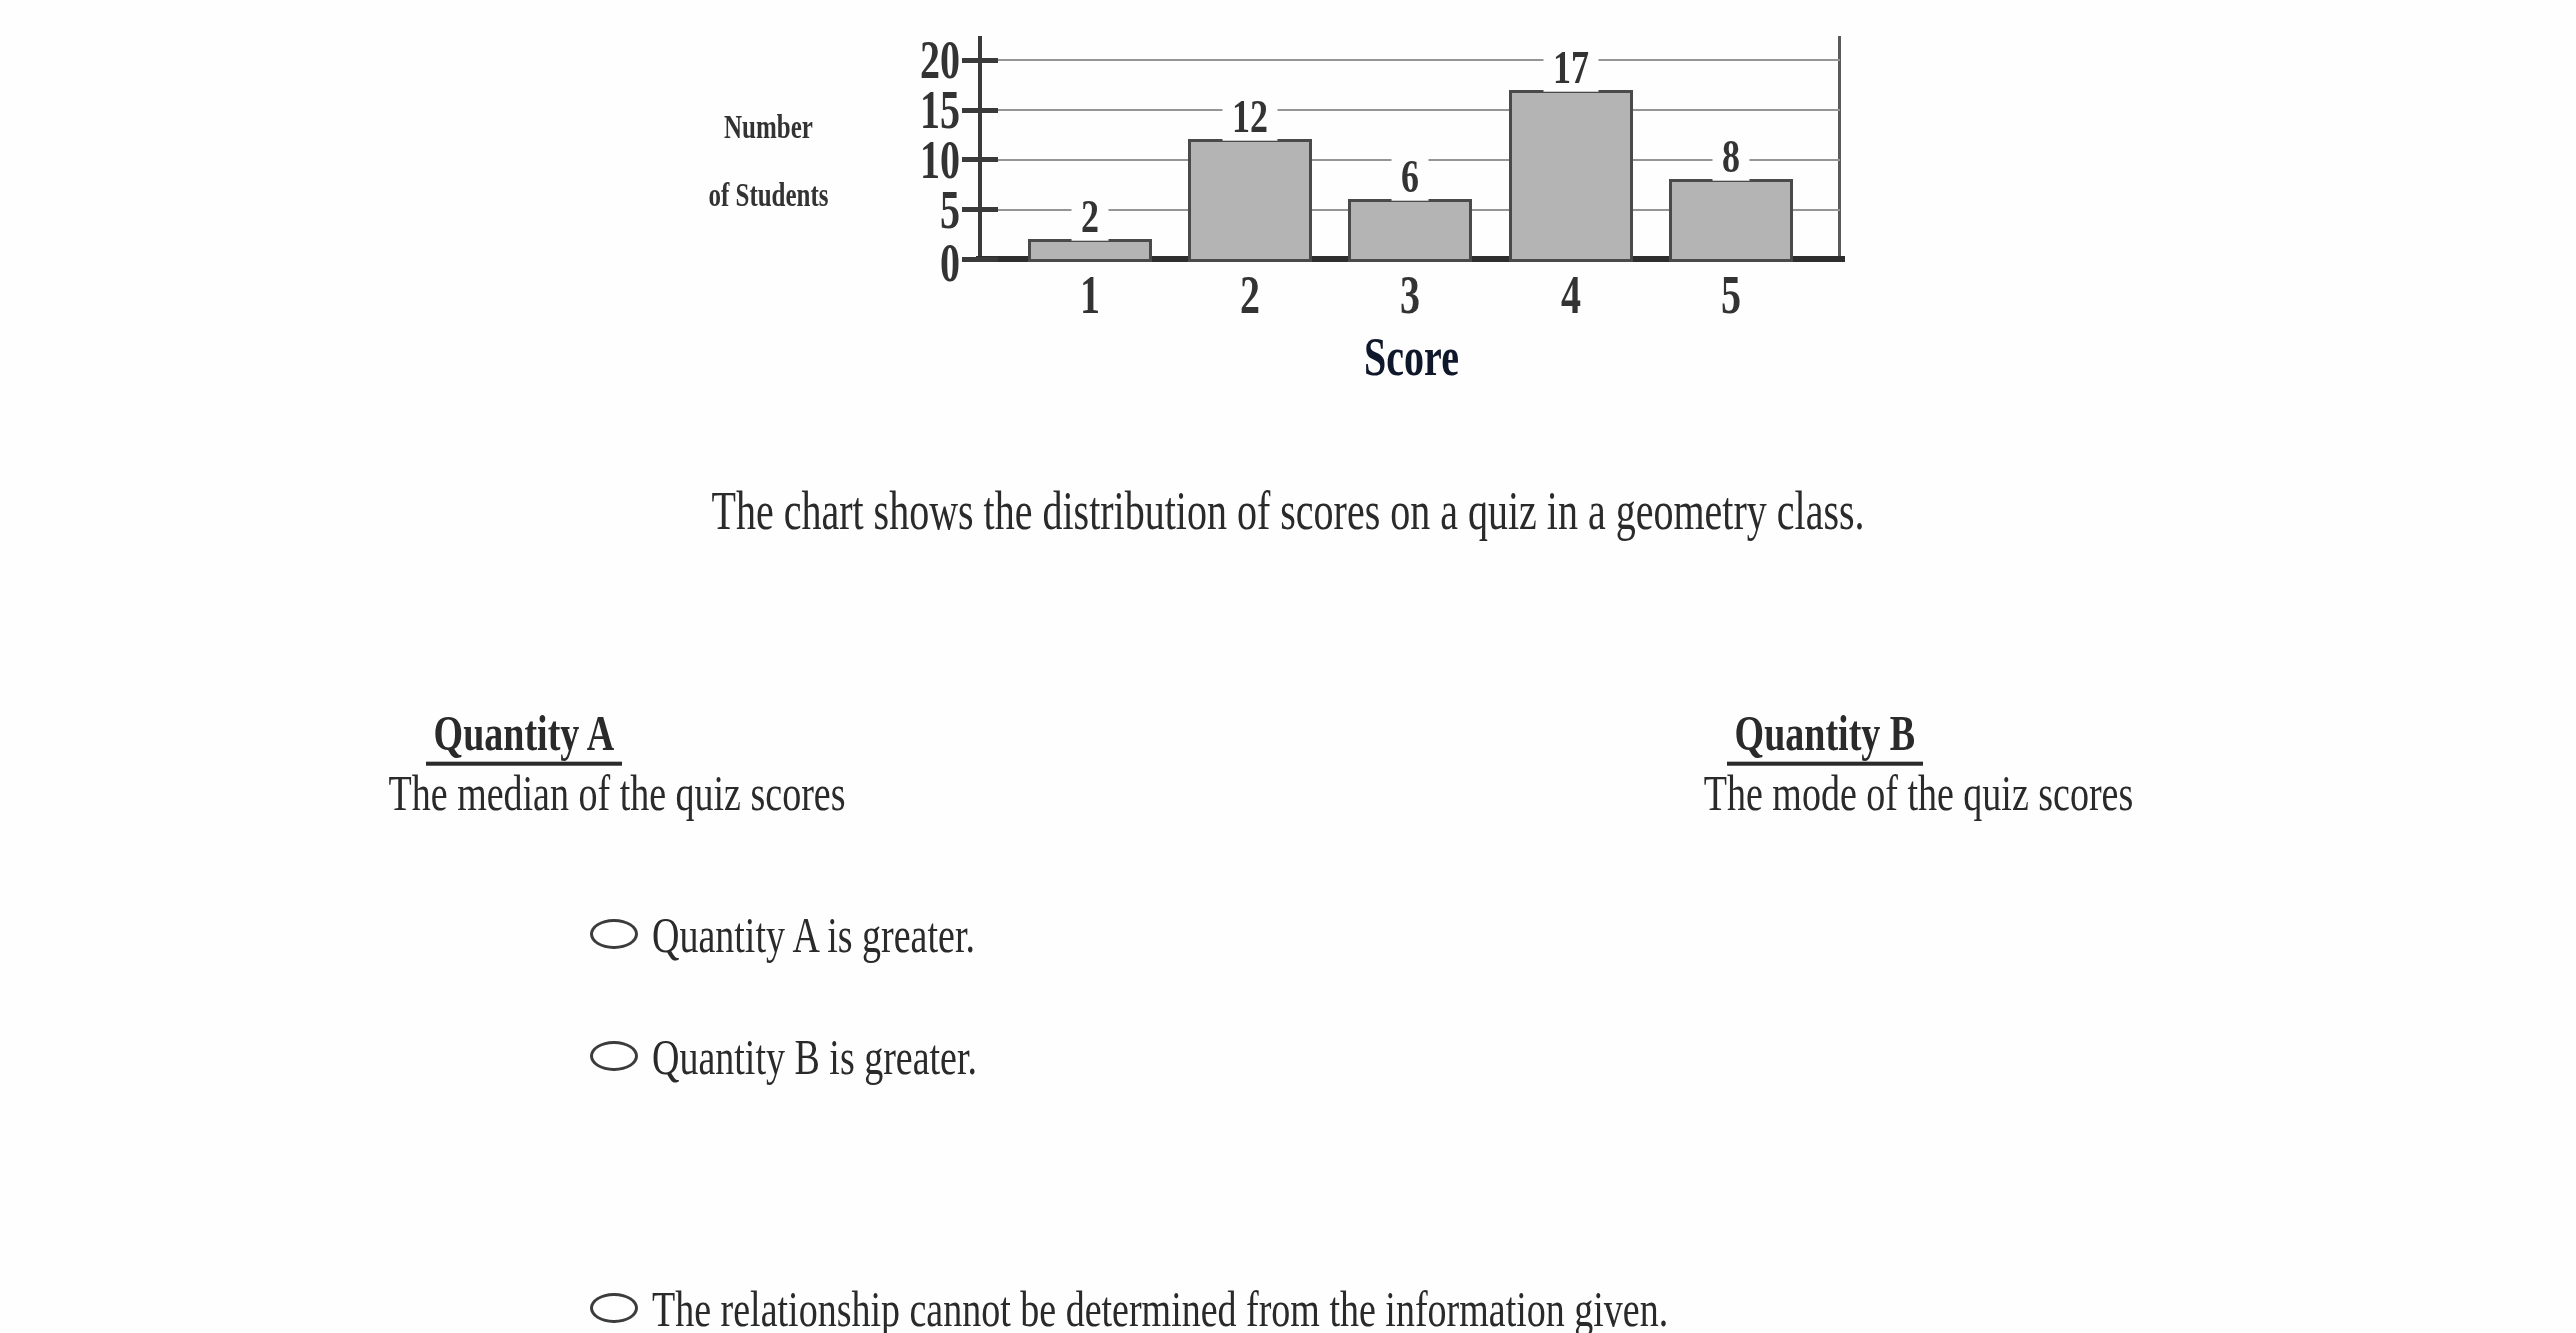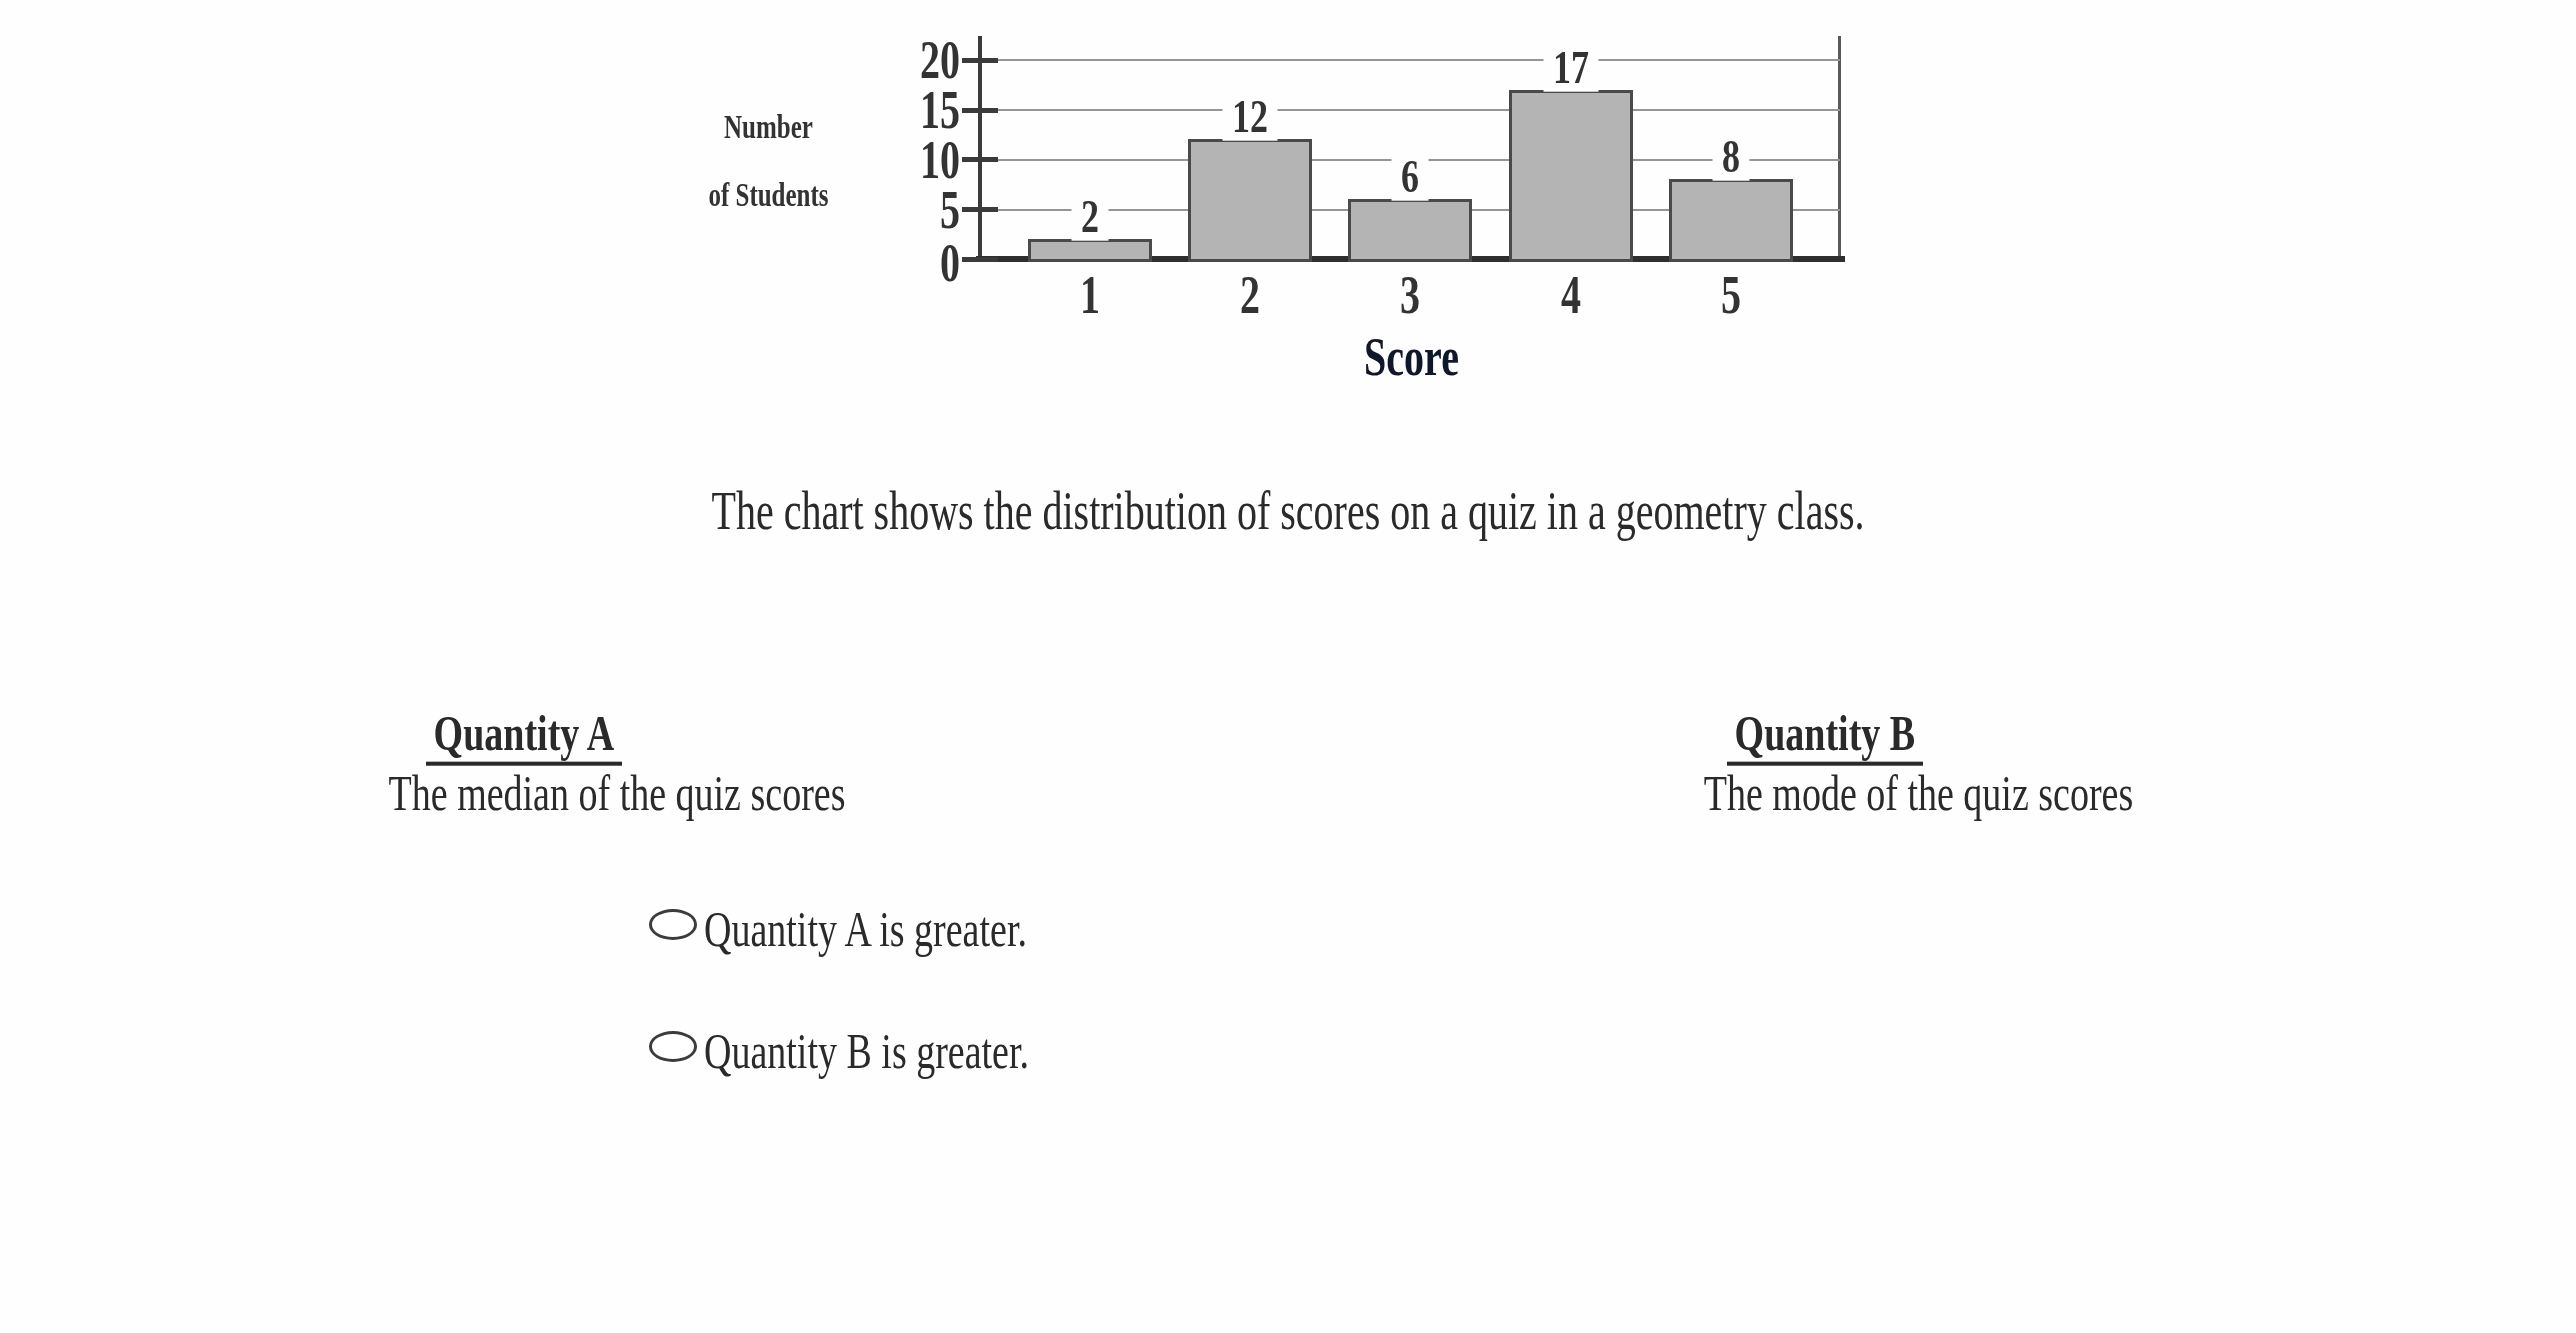--- a/index.html
+++ b/index.html
@@ -57,22 +57,22 @@
   .qheader{position:absolute;width:382px;text-align:left;font-size:38px;line-height:38px;}
   .qheader .t{font-weight:bold;border-bottom:3.8px solid #2a2a2a;padding:0 7.6px 2.9px;}
   .qtext{position:absolute;text-align:center;font-size:38px;line-height:38px;}
   #quantity-a-header{left:426px;top:714px;}
   #quantity-b-header{left:1727px;top:714px;}
   #quantity-a-text{left:235px;top:773px;width:764px;}
   #quantity-b-text{left:1632px;top:773px;width:573px;}
 
   
   .option-row{
-    position:absolute;left:649px;height:50px;
-    display:flex;align-items:flex-start;gap:7px;
+    position:absolute;left:590px;height:50px;
+    display:flex;align-items:center;gap:14px;
   }
   .radio{
     box-sizing:border-box;width:48px;height:30.5px;flex:0 0 48px;
     border:3.8px solid #3c3c3c;border-radius:50%;background:#fff;
     cursor:pointer;
   }
   .option-label{font-size:38px;line-height:38px;cursor:pointer;}
   #opt0{top:909px;} #opt1{top:1031px;} #opt2{top:1159px;} #opt3{top:1283px;}
 </style>
 </head>
@@ -139,15 +139,19 @@
   </div>
 
   <div id="opt0" class="option-row">
     <div class="radio"></div>
     <span class="t option-label">Quantity A is greater.</span>
   </div>
   <div id="opt1" class="option-row">
     <div class="radio"></div>
     <span class="t option-label">Quantity B is greater.</span>
   </div>
+  <div id="opt3" class="option-row">
+    <div class="radio"></div>
+    <span class="t option-label">The relationship cannot be determined from the information given.</span>
+  </div>
 
 </div>
 
 
 </body></html>

